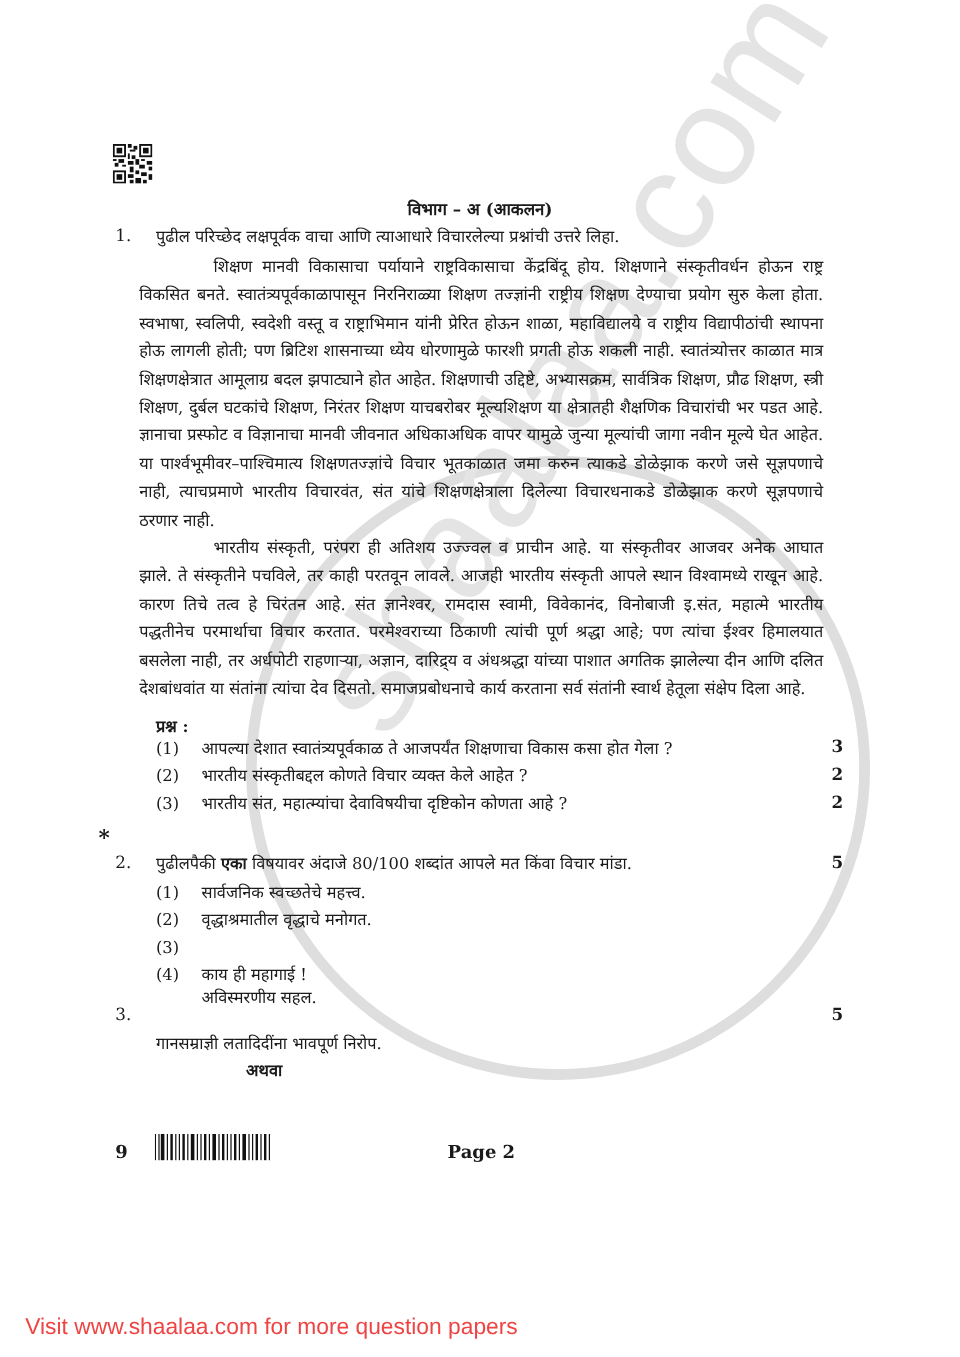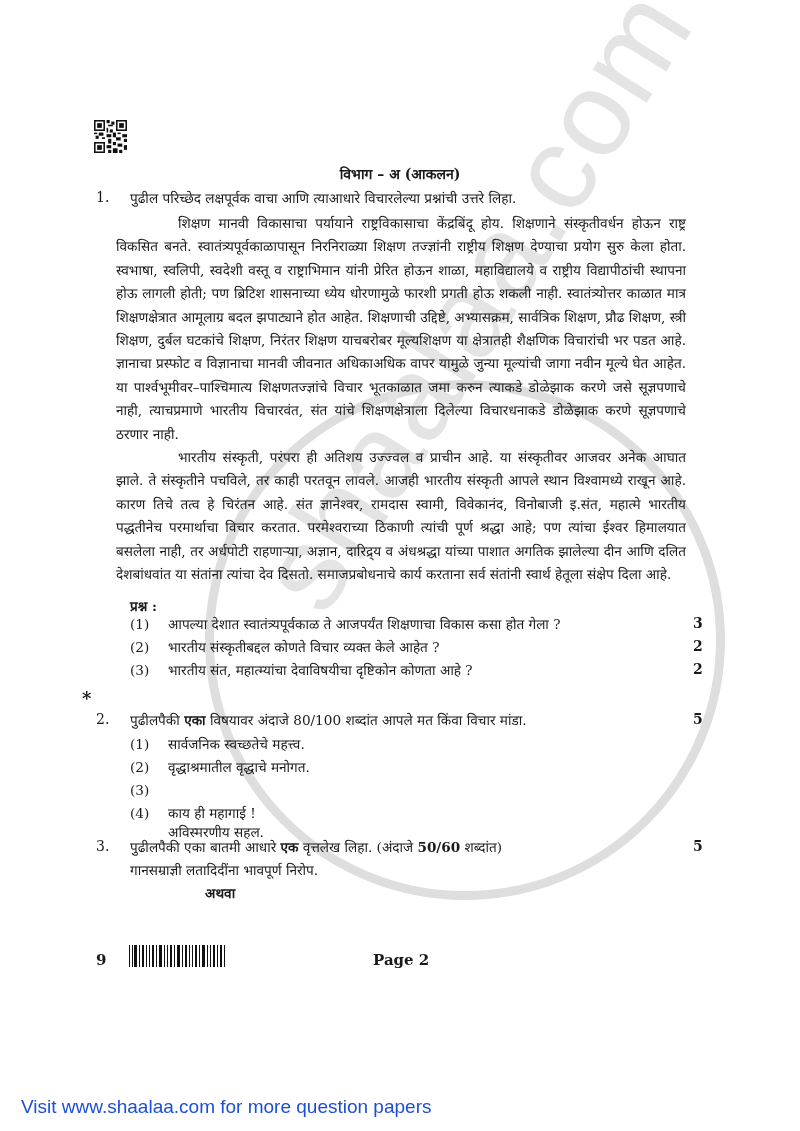--- a/index.html
+++ b/index.html
@@ -17,21 +17,21 @@
     .qnum { position: absolute; font-size: 14px; }
     .marks { position: absolute; left: 693px; font-weight: bold; font-size: 14px; }
     .para { position: absolute; left: 116px; width: 570px; font-size: 13.6px; line-height: 23.4px;
       text-align: justify; }
     .para p { margin: 0; text-indent: 62px; }
     .bold { font-weight: bold; }
     .footer-num { position: absolute; left: 96px; top: 951px; font-weight: bold; font-size: 15px; }
     .barcode { position: absolute; left: 129px; top: 945px; width: 96px; height: 22px; }
     .pageno { position: absolute; left: 373px; top: 951px; font-weight: bold; font-size: 15px; }
     .visit { position: absolute; left: 21px; top: 1096px; font-family: "Liberation Sans", sans-serif;
-      font-size: 19px; color: #1d4ed8; }
+      font-size: 19px; color: #ef4444; }
     .star { position: absolute; left: 82px; top: 688px; font-size: 18px; font-weight: bold; }
   </style>
 </head>
 <body>
 
 <div class="page">
 
   <div class="watermark"></div>
   <div class="watermark-text">shaalaa.com</div>
 
@@ -110,21 +110,20 @@
     <div class="line" style="left:168px; top:735px;">सार्वजनिक स्वच्छतेचे महत्त्व.</div>
     <div class="line" style="left:130px; top:758px;">(2)</div>
     <div class="line" style="left:168px; top:758px;">वृद्धाश्रमातील वृद्धाचे मनोगत.</div>
     <div class="line" style="left:130px; top:781px;">(3)</div>
     <div class="line" style="left:168px; top:823px;">अविस्मरणीय सहल.</div>
     <div class="line" style="left:130px; top:804px;">(4)</div>
     <div class="line" style="left:168px; top:804px;">काय ही महागाई !</div>
   </div>
 
   <div class="qnum" style="left:96px; top:838px;">3.</div>
-  <div class="line" style="left:130px; top:838px;"><span>पुढीलपैकी एका बातमी आधारे </span><span class="bold">एक</span><span> वृत्तलेख लिहा. (अंदाजे </span><span class="bold">50/60</span><span> शब्दांत)</span></div>
   <div class="marks" style="top:838px;">5</div>
 
   <div class="line bold" style="left:205px; top:884px;">अथवा</div>
   <div class="line" style="left:130px; top:861px;">गानसम्राज्ञी लतादिदींना भावपूर्ण निरोप.</div>
 
   <div class="footer-num">9</div>
   <svg class="barcode" viewBox="0 0 96 22" preserveAspectRatio="none">
     <g fill="#111">
       <rect x="0" y="0" width="1" height="22"></rect>
         <rect x="3" y="0" width="1" height="22"></rect>

